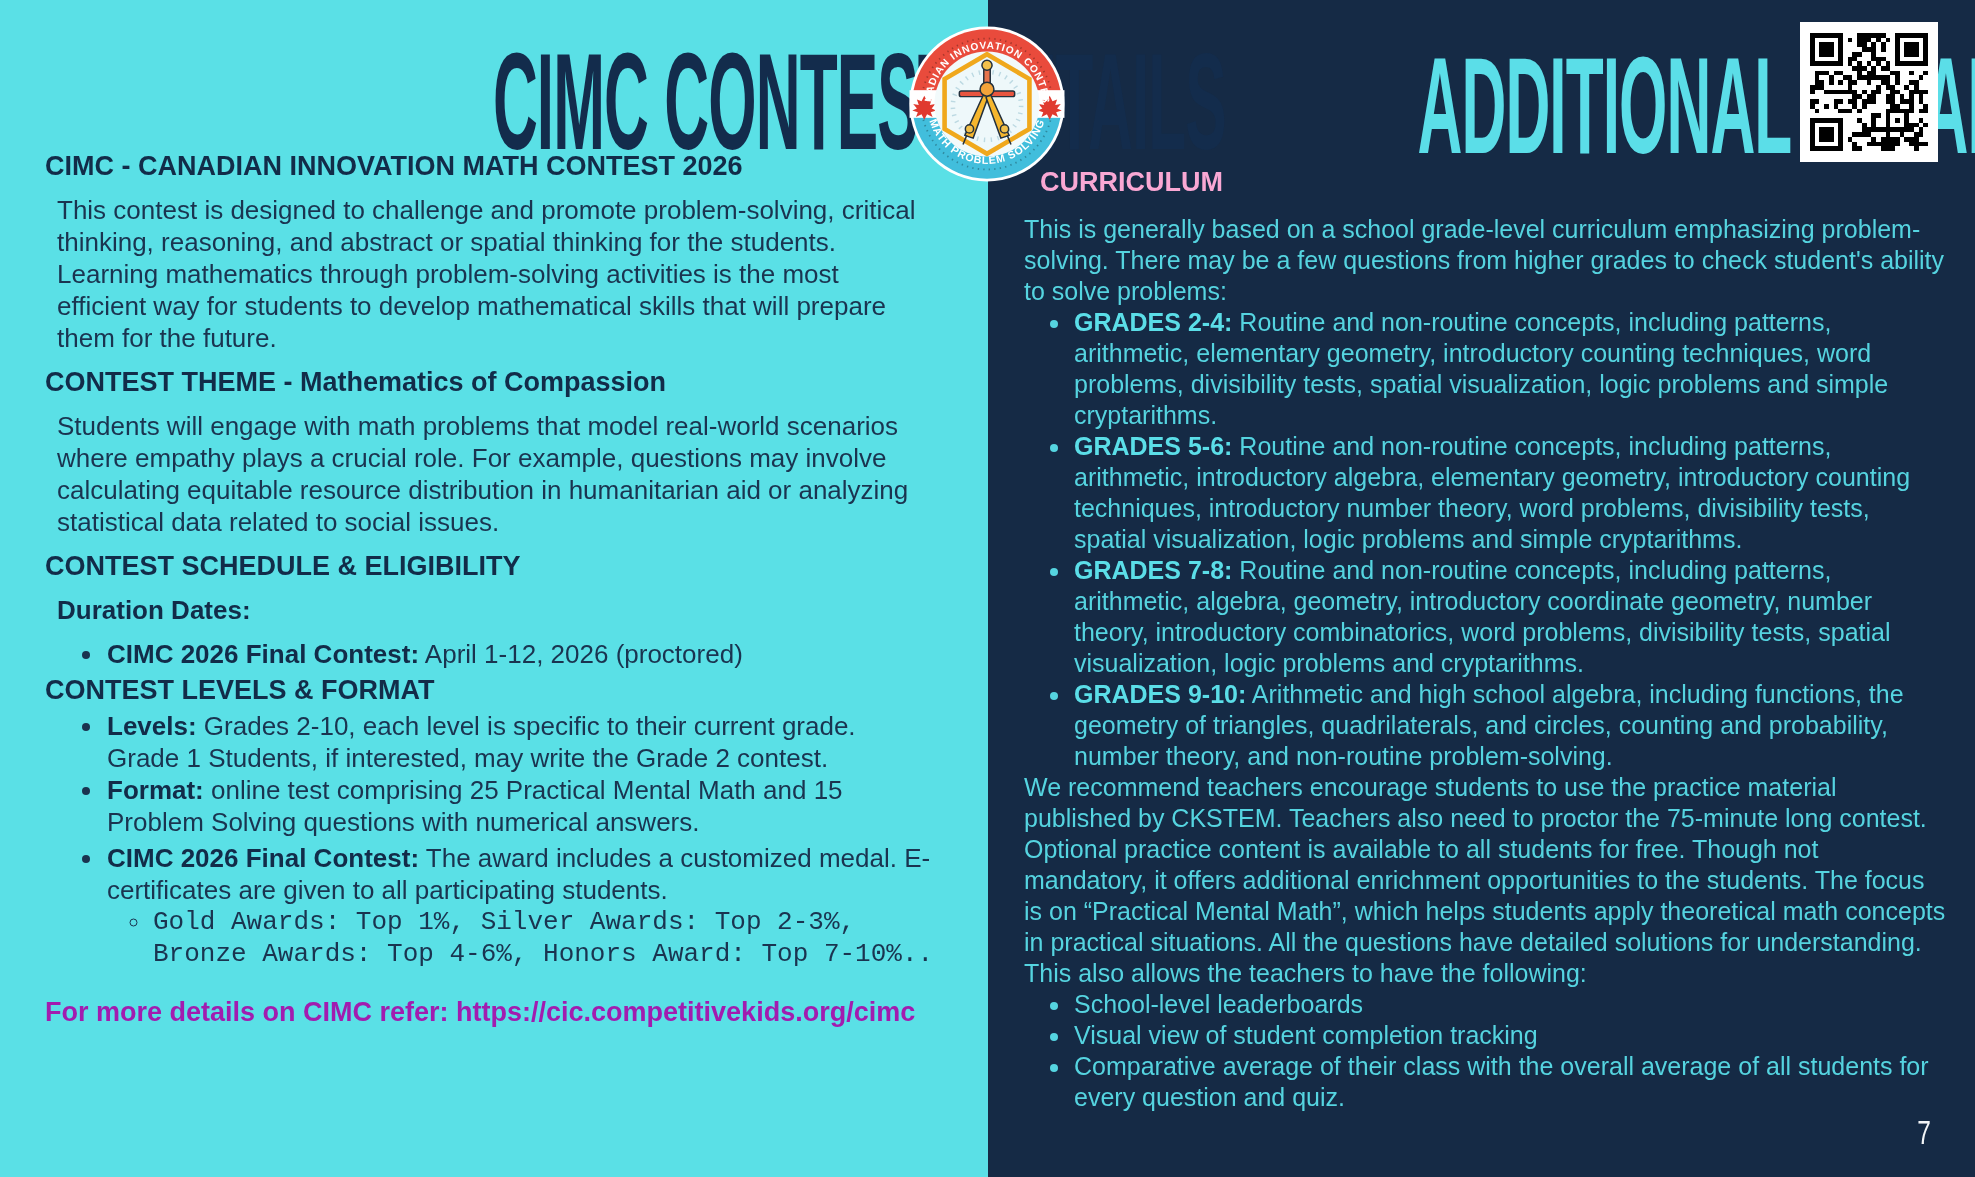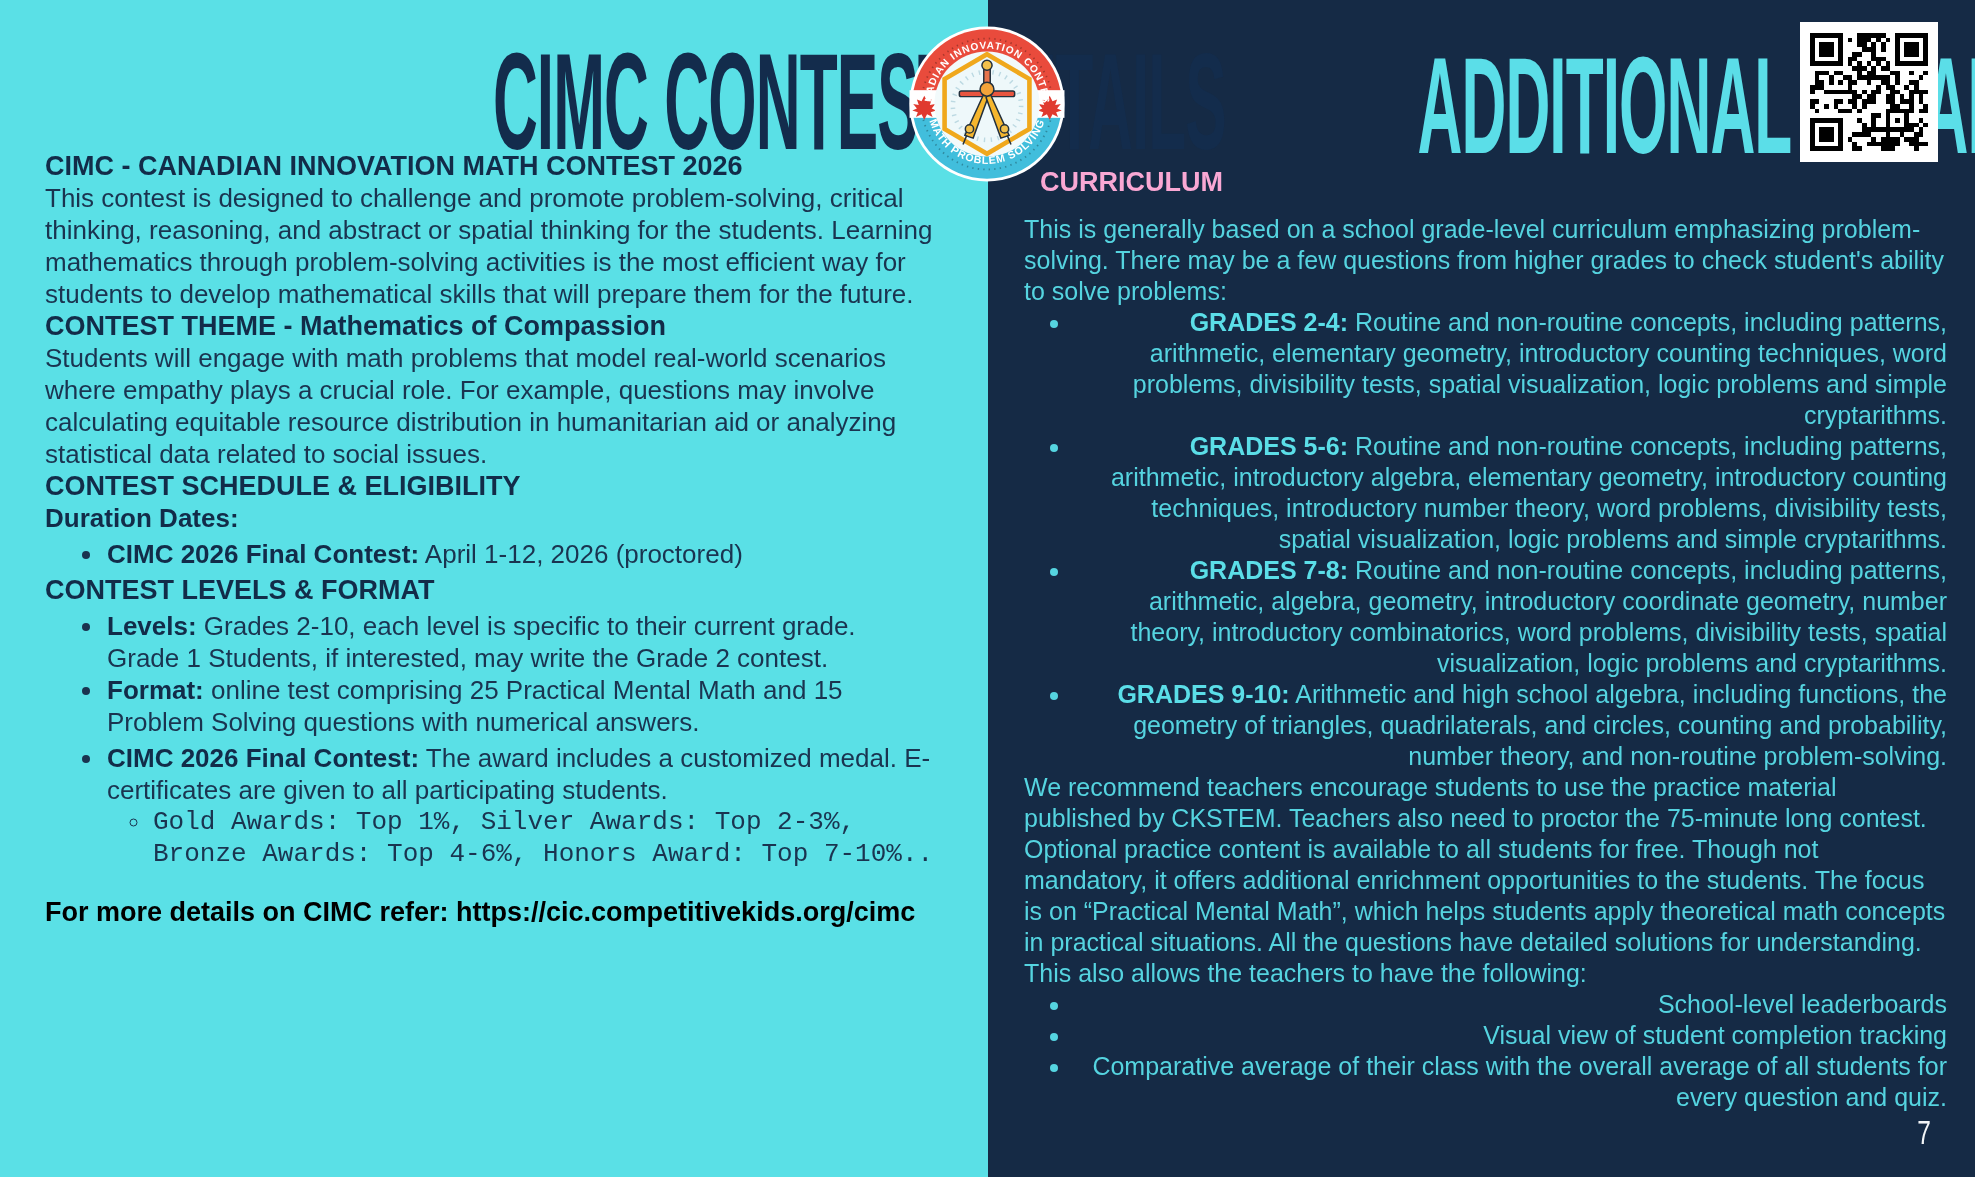--- a/index.html
+++ b/index.html
@@ -37,45 +37,45 @@
     transform:scaleX(0.45);
     transform-origin:center top;
   }
   .left-title-wrap .squeeze{color:#132c4c;}
   .right-title-wrap .squeeze{color:#5bdee8;}
   
   .left-panel .sec-h{
     font-weight:bold;font-size:27px;line-height:32px;
     color:#122c49;margin:0;
   }
-  .left-panel p{font-size:26px;line-height:32px;margin:0;}
+  .left-panel p{font-size:26px;line-height:32px;margin:12px;}
   .left-panel b{color:#122c49;}
   .mt-first{margin-top:16px;}
   .mt-theme{margin-top:46px;}
   .mt-sched{margin-top:28px;}
   .mt-levels{margin-top:28px;}
   .mt-awards{margin-top:36px;}
   ul.bullets{margin:4px;padding-left:56px;}
   ul.bullets li{font-size:26px;line-height:32px;padding-left:2px;}
   ul.sub-bullets{margin:0;padding-left:44px;list-style:circle;}
   ul.sub-bullets li{font-size:26px;line-height:32px;font-family:Liberation Mono, monospace;}
   .footer-line{
     margin-top:26px;
-    font-weight:bold;font-size:27px;line-height:32px;color:#000000;
+    font-weight:bold;font-size:27px;line-height:32px;color:#a21caf;
   }
   
   .right-panel .sec-h{
     font-weight:bold;font-size:27px;line-height:32px;
     color:#f9a8d4;margin:16px;
   }
   .right-panel p{font-size:25px;line-height:31px;margin:0;}
   .right-panel b{color:#5bdee8;}
   .r-mt-first{margin-top:20px;}
   .r-mt-teacher{margin-top:14px;}
-  ul.r-bullets{margin:0;padding-left:48px;text-align:right;}
+  ul.r-bullets{margin:0;padding-left:48px;}
   ul.r-bullets li{font-size:25px;line-height:31px;padding-left:2px;}
   
   .logo{position:absolute;left:904px;top:21px;width:166px;height:166px;}
   
   .qr-card{
     position:absolute;left:1800px;top:22px;width:138px;height:140px;
     background:#ffffff;display:flex;align-items:center;justify-content:center;
   }
   
   .page-number{

